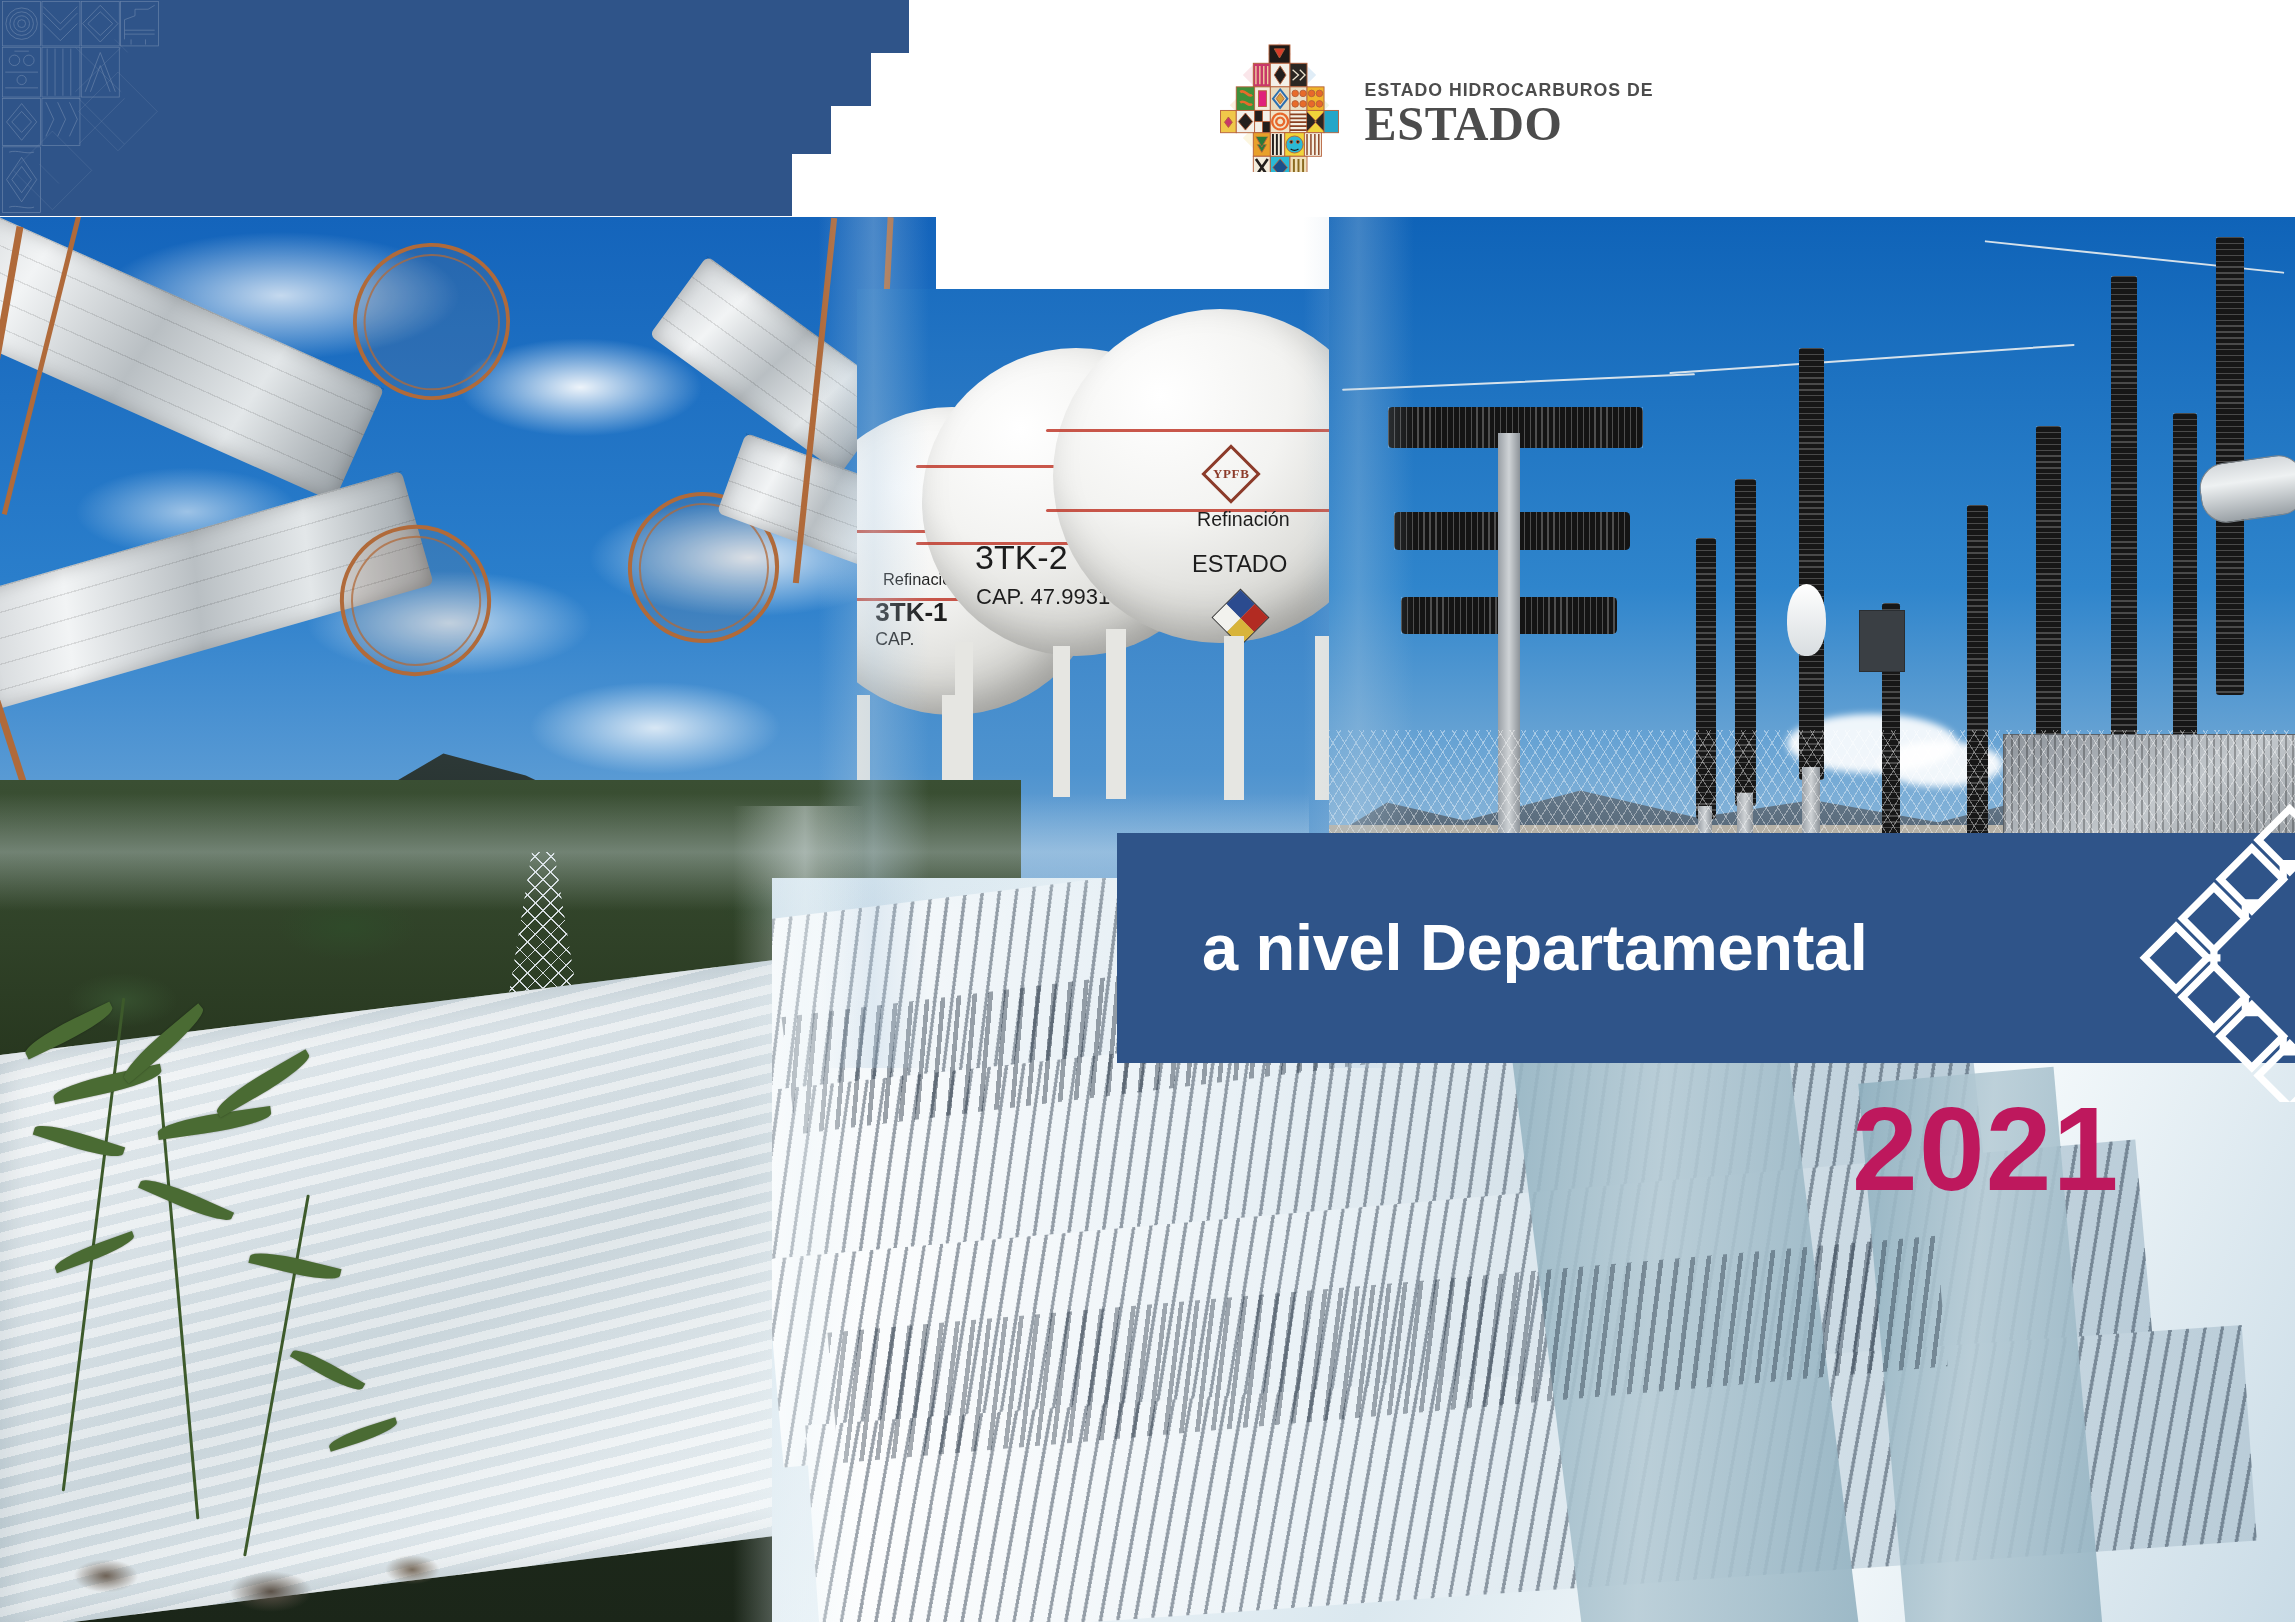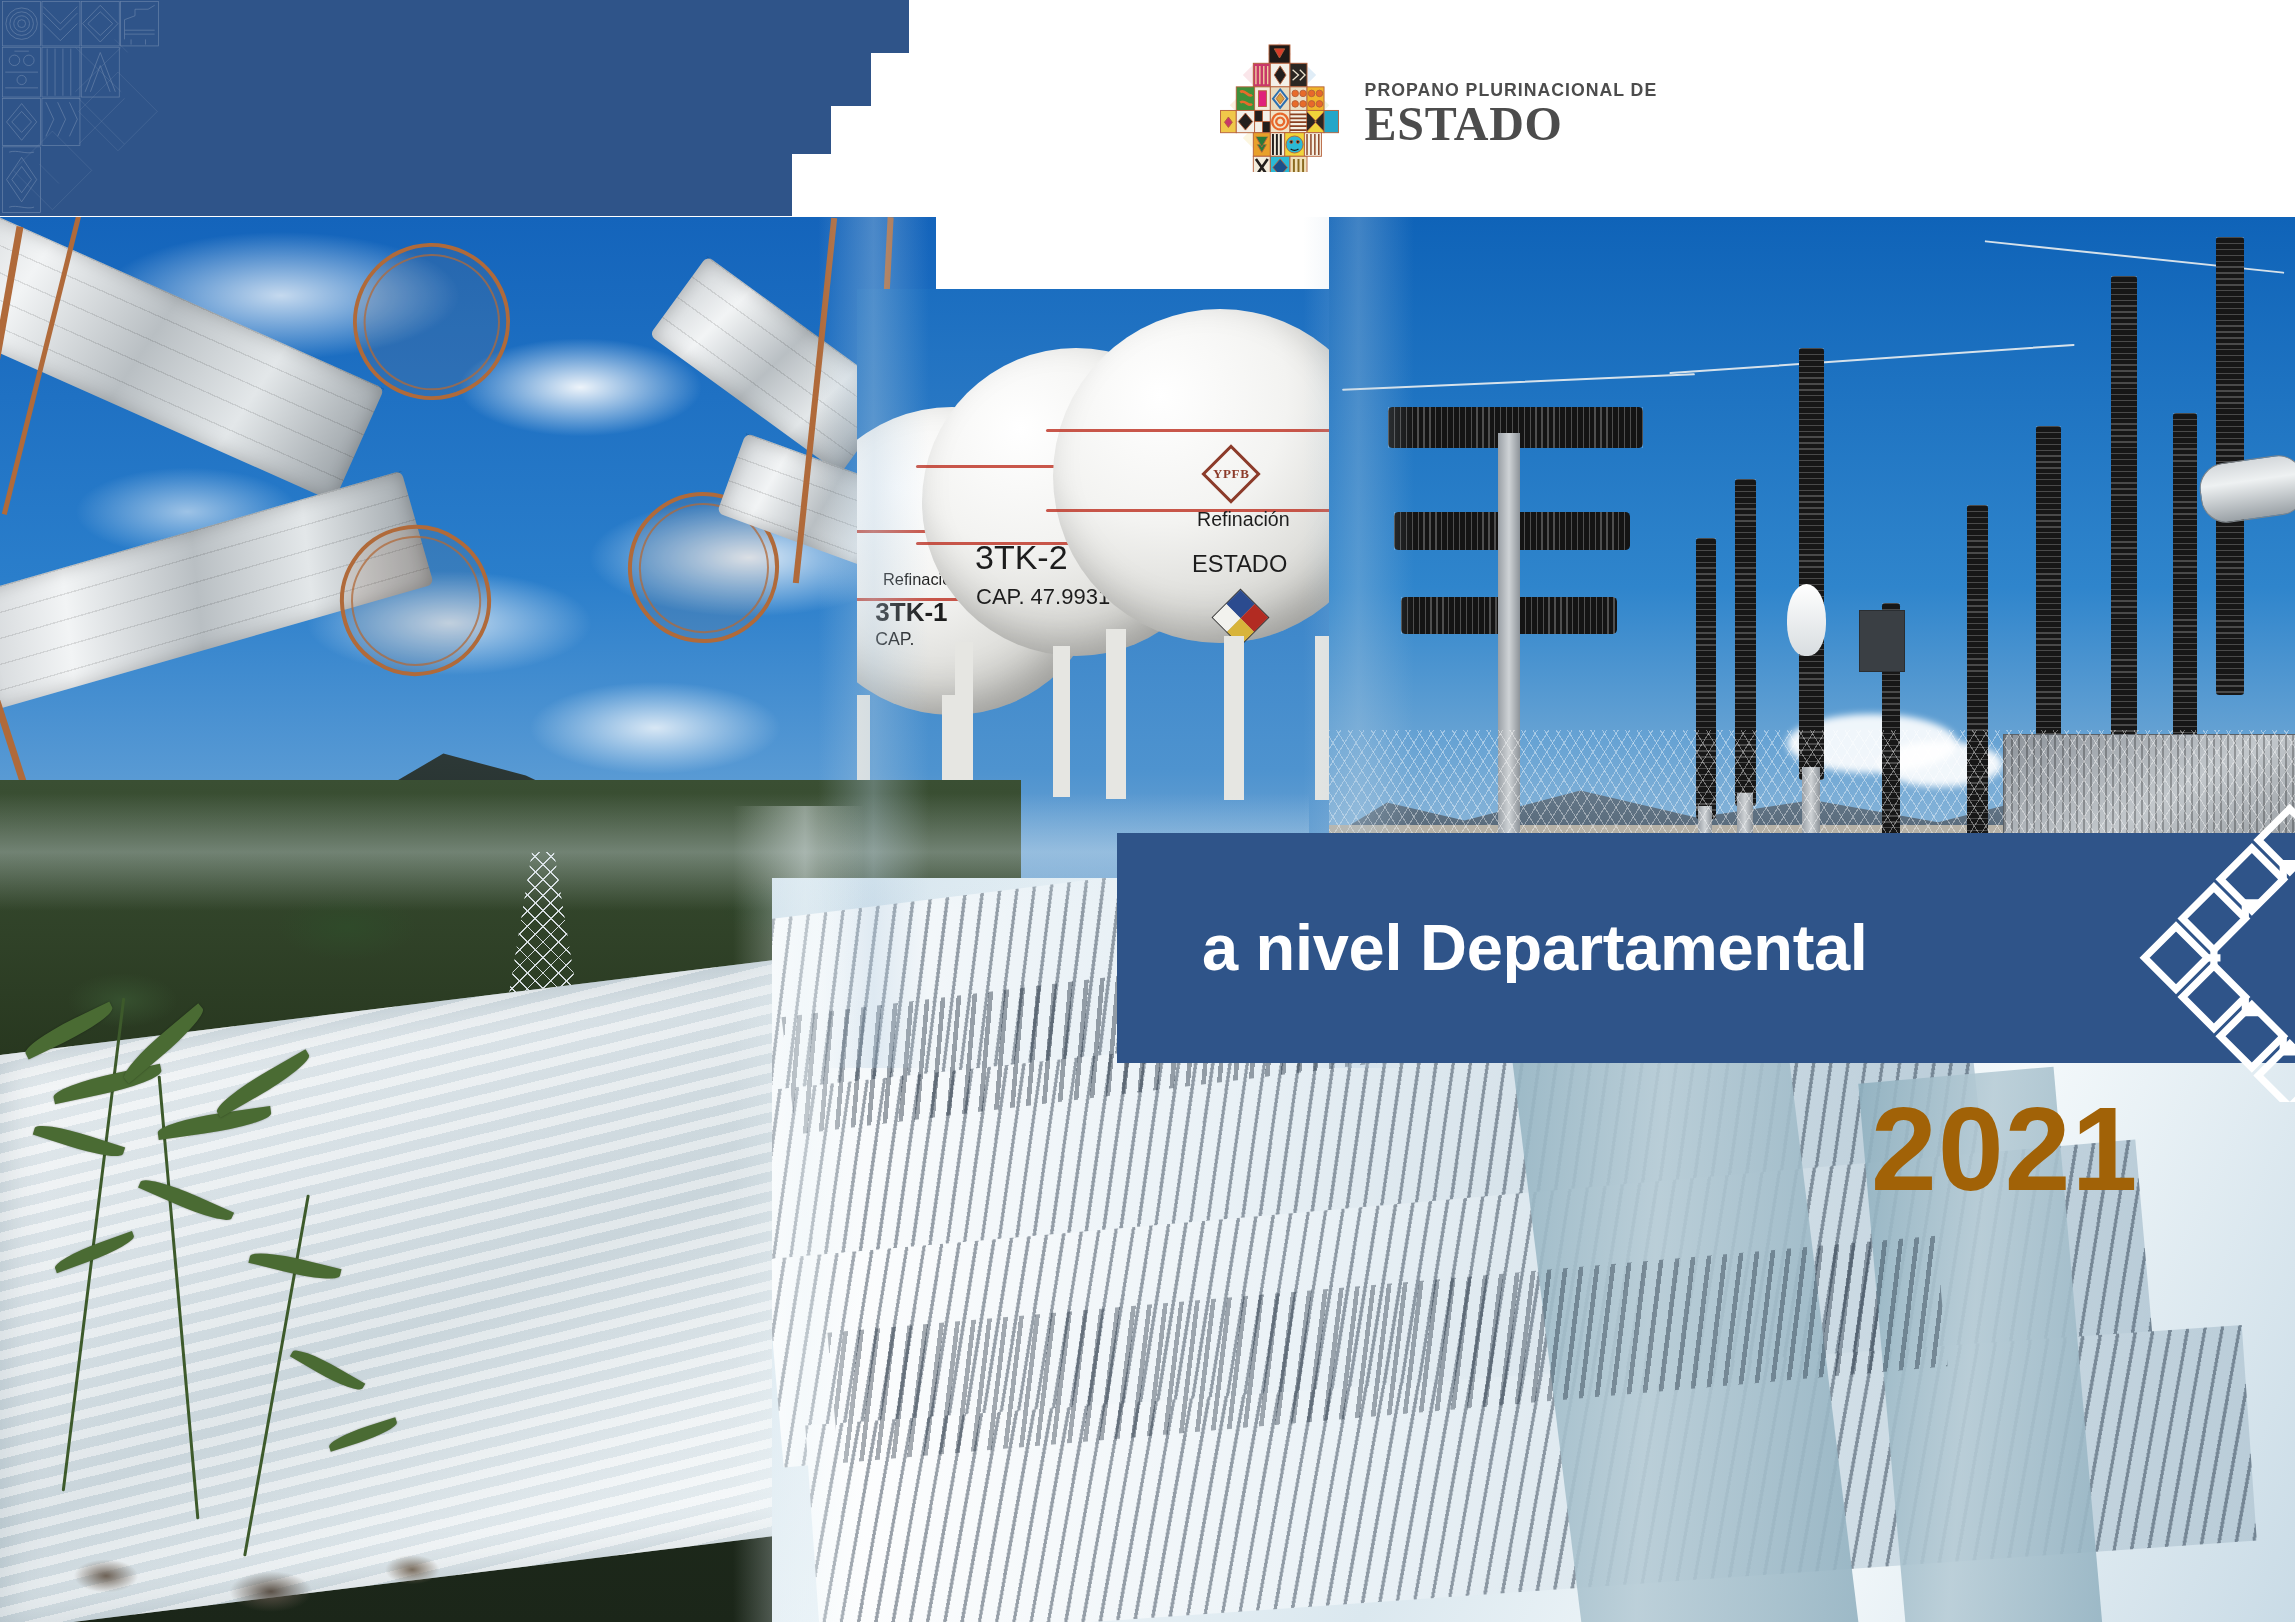--- a/index.html
+++ b/index.html
@@ -306,24 +306,23 @@
     font-family:"Liberation Sans", sans-serif;
   }
   .diamond-chain {
     position:absolute; right:0; top:-39px; width:170px; height:308px;
     overflow:hidden; z-index:41; pointer-events:none;
   }
 
   
   .year {
     position:absolute; left:1852px; top:1090px; z-index:45;
-    color:#a16207; font-size:118px; font-weight:bold;
+    color:#be185d; font-size:118px; font-weight:bold;
     font-family:"Liberation Sans", sans-serif; letter-spacing:1.3px;
     line-height:1;
-    margin-left:19px;
   }
 </style>
 </head>
 <body>
 
 <div id="cover">
 
   <div class="collage">
 
     <div class="panel panel-refinery">
@@ -595,21 +594,21 @@
             <path d="M101 180 L112 193 L101 206 L90 193 Z" fill="#1a4f8a"></path>
             <rect x="116" y="176" width="26" height="34" fill="#f0e0b8"></rect>
             <path d="M122 180 L122 206 M129 180 L129 206 M136 180 L136 206" stroke="#8a6a20" stroke-width="3"></path>
 
             <rect x="86" y="210" width="30" height="0" fill="#2b7a3a"></rect>
           </g>
         </svg>
       </div>
 
       <div class="bolivia-lockup">
-        <div class="estado-line">PROPANO PLURINACIONAL DE</div>
+        <div class="estado-line">ESTADO HIDROCARBUROS DE</div>
         <div class="bolivia-line">ESTADO</div>
       </div>
 
     </div>
   </div>
 
   <div class="title-block">
     <div class="title-inner">
       <div class="title-l2">a nivel Departamental</div>
     </div>

